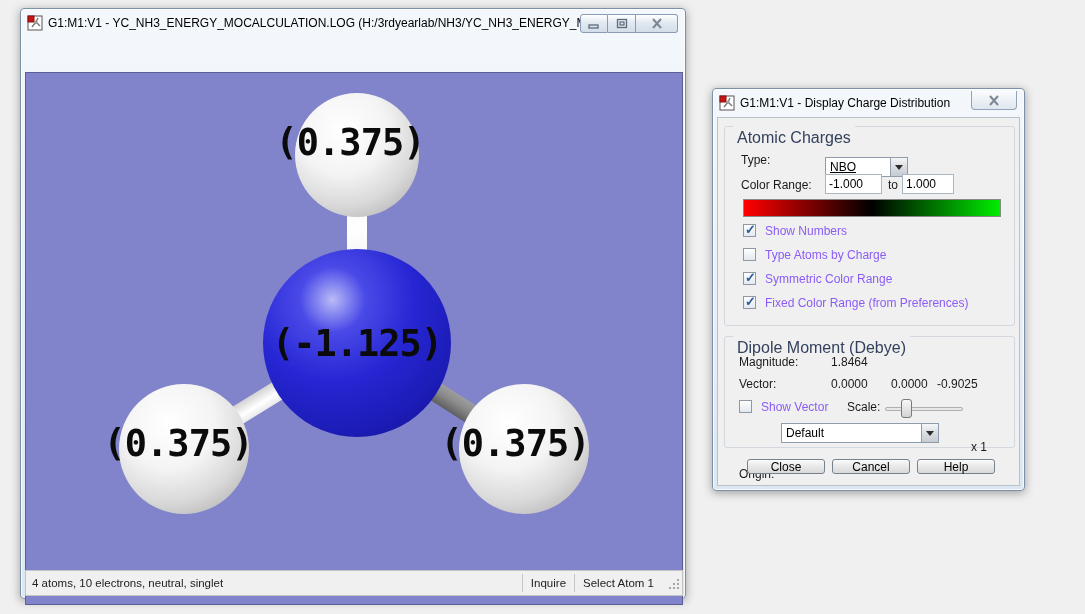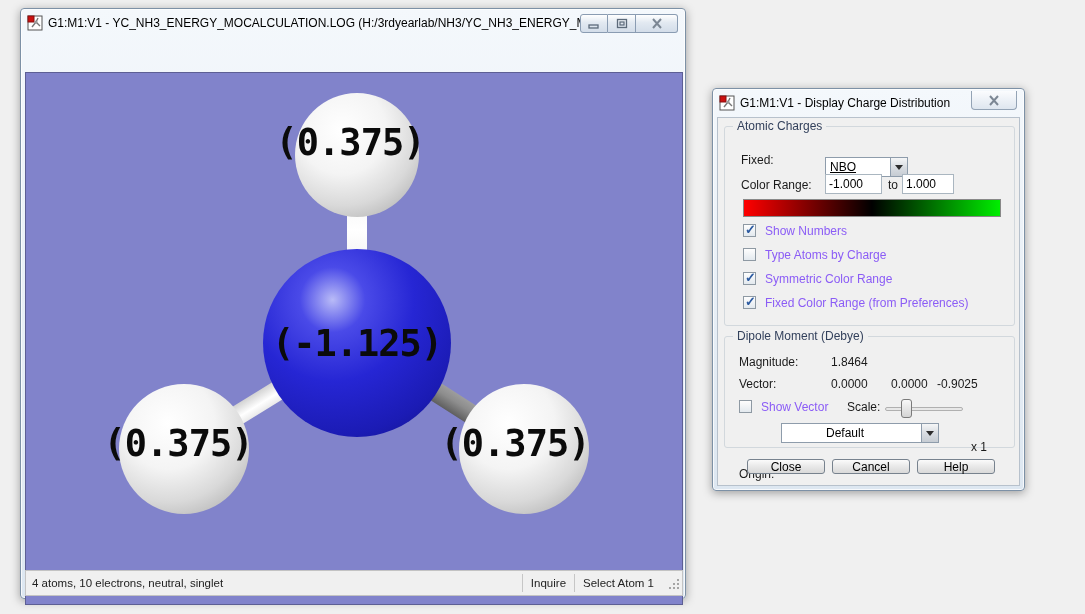--- a/index.html
+++ b/index.html
@@ -78,22 +78,22 @@
   #charge-dialog { left:712px; top:88px; width:313px; height:403px; }
   #dlg-content {
     position:absolute; left:4px; top:28px; width:303px; height:369px;
     background:#f0f0f0; border:1px solid #b7c1cc;
   }
   .groupbox {
     position:absolute; border:1px solid #d2d8dd; border-radius:3px;
     background:transparent;
   }
   .groupbox .legend {
-    position:absolute; top:-8px; left:8px; padding:0 4px;
-    background:#f0f0f0; font-size:12px; color:#33415c;
+    position:absolute; top:-8px; left:8px; padding:10px 4px;
+    background:#f0f0f0; font-size:16px; color:#33415c;
   }
   .fldlabel { position:absolute; font-size:12px; color:#1a1a1a; white-space:nowrap; }
   .textbox {
     position:absolute; height:20px; border:1px solid #aab6c0; background:#fff;
     font-size:12px; font-family:"Liberation Sans",sans-serif;
     padding:0 3px; color:#000;
   }
   .combo { position:absolute; height:20px; border:1px solid #8e9cab;
     background:#fff; display:flex; }
   .combo .val { flex:1; font-size:12px; padding:2px 4px; white-space:nowrap;
@@ -210,21 +210,21 @@
     <svg width="12" height="11" viewBox="0 0 12 11">
       <path d="M2 1 L10 10 M10 1 L2 10" class="x-glyph"></path>
     </svg>
   </div>
 
   <div id="dlg-content">
 
     <div class="groupbox" style="left:6px; top:8px; width:291px; height:200px;">
       <span class="legend">Atomic Charges</span>
 
-      <span class="fldlabel" style="left:16px; top:26px;">Fixed:</span>
+      <span class="fldlabel" style="left:16px; top:26px;">Type:</span>
       <div class="combo" style="left:100px; top:30px; width:83px;text-decoration:underline;">
         <span class="val">NBO</span>
         <span class="drop">
           <span class="arrow-down"></span>
         </span>
       </div>
 
       <span class="fldlabel" style="left:16px; top:51px;">Color Range:</span>
       <input class="textbox" style="left: 100px; top: 47px; width: 57px;" value="-1.000">
       <span class="fldlabel" style="left:163px; top:51px;">to</span>
@@ -257,21 +257,21 @@
       <span class="fldlabel" style="left:212px; top:40px;">-0.9025</span>
 
       <span class="checkbox" style="left:14px; top:63px;"></span>
       <span class="cbx-label" style="left:36px; top:63px;">Show Vector</span>
       <span class="fldlabel" style="left:122px; top:63px;">Scale:</span>
       <div class="slider-track" style="left:160px; top:70px; width:78px;"></div>
       <div class="slider-thumb" style="left:176px; top:62px;"></div>
       <span class="fldlabel" style="left:246px; top:63px;margin-top:40px;">x 1</span>
 
       <span class="fldlabel" style="left:14px; top:90px;margin-top:40px;">Origin:</span>
-      <div class="combo" style="left:56px; top:86px; width:158px;padding-left:40px;">
+      <div class="combo" style="left:56px; top:86px; width:158px;">
         <span class="val">Default</span>
         <span class="drop">
           <span class="arrow-down"></span>
         </span>
       </div>
     </div>
 
     <button class="pushbtn" style="left:29px; top:341px;">Close</button>
     <button class="pushbtn" style="left:114px; top:341px;">Cancel</button>
     <button class="pushbtn" style="left:199px; top:341px;">Help</button>

